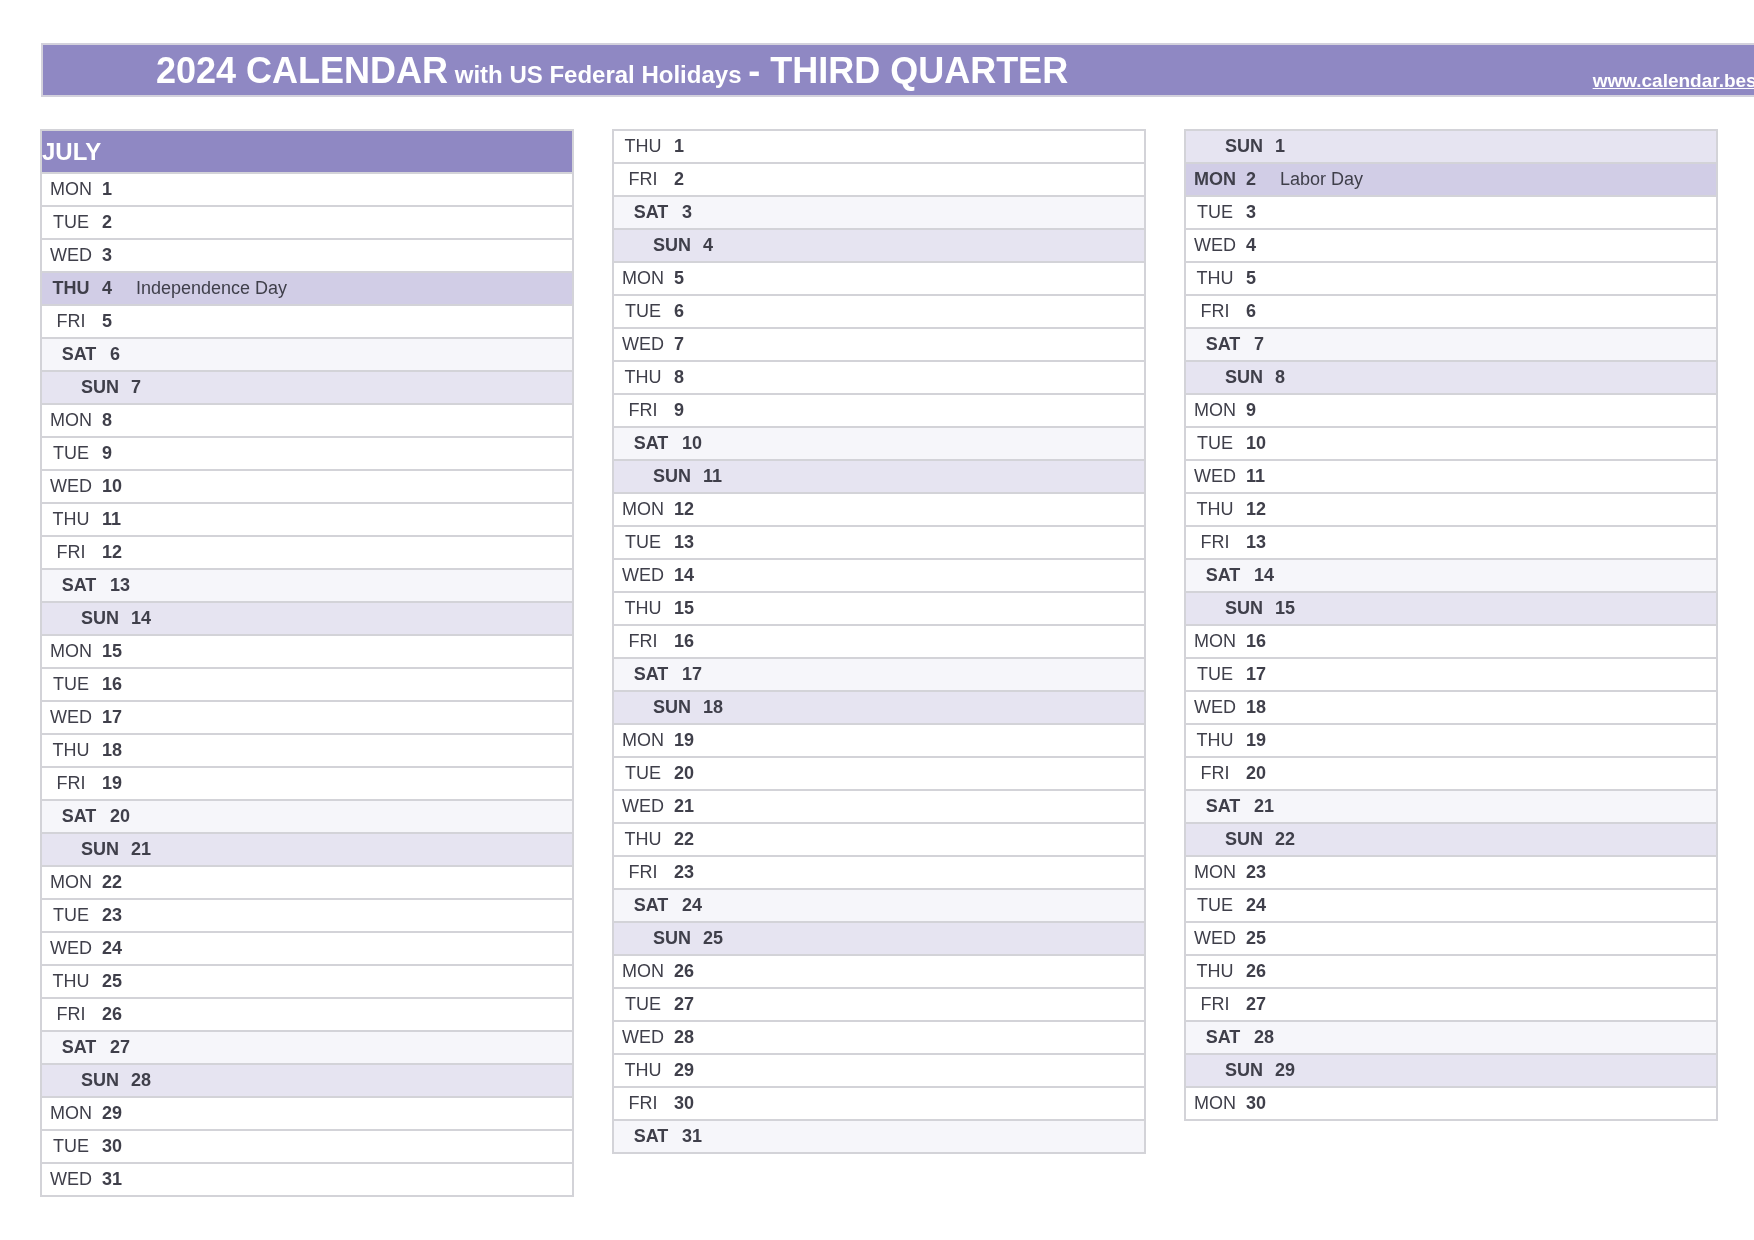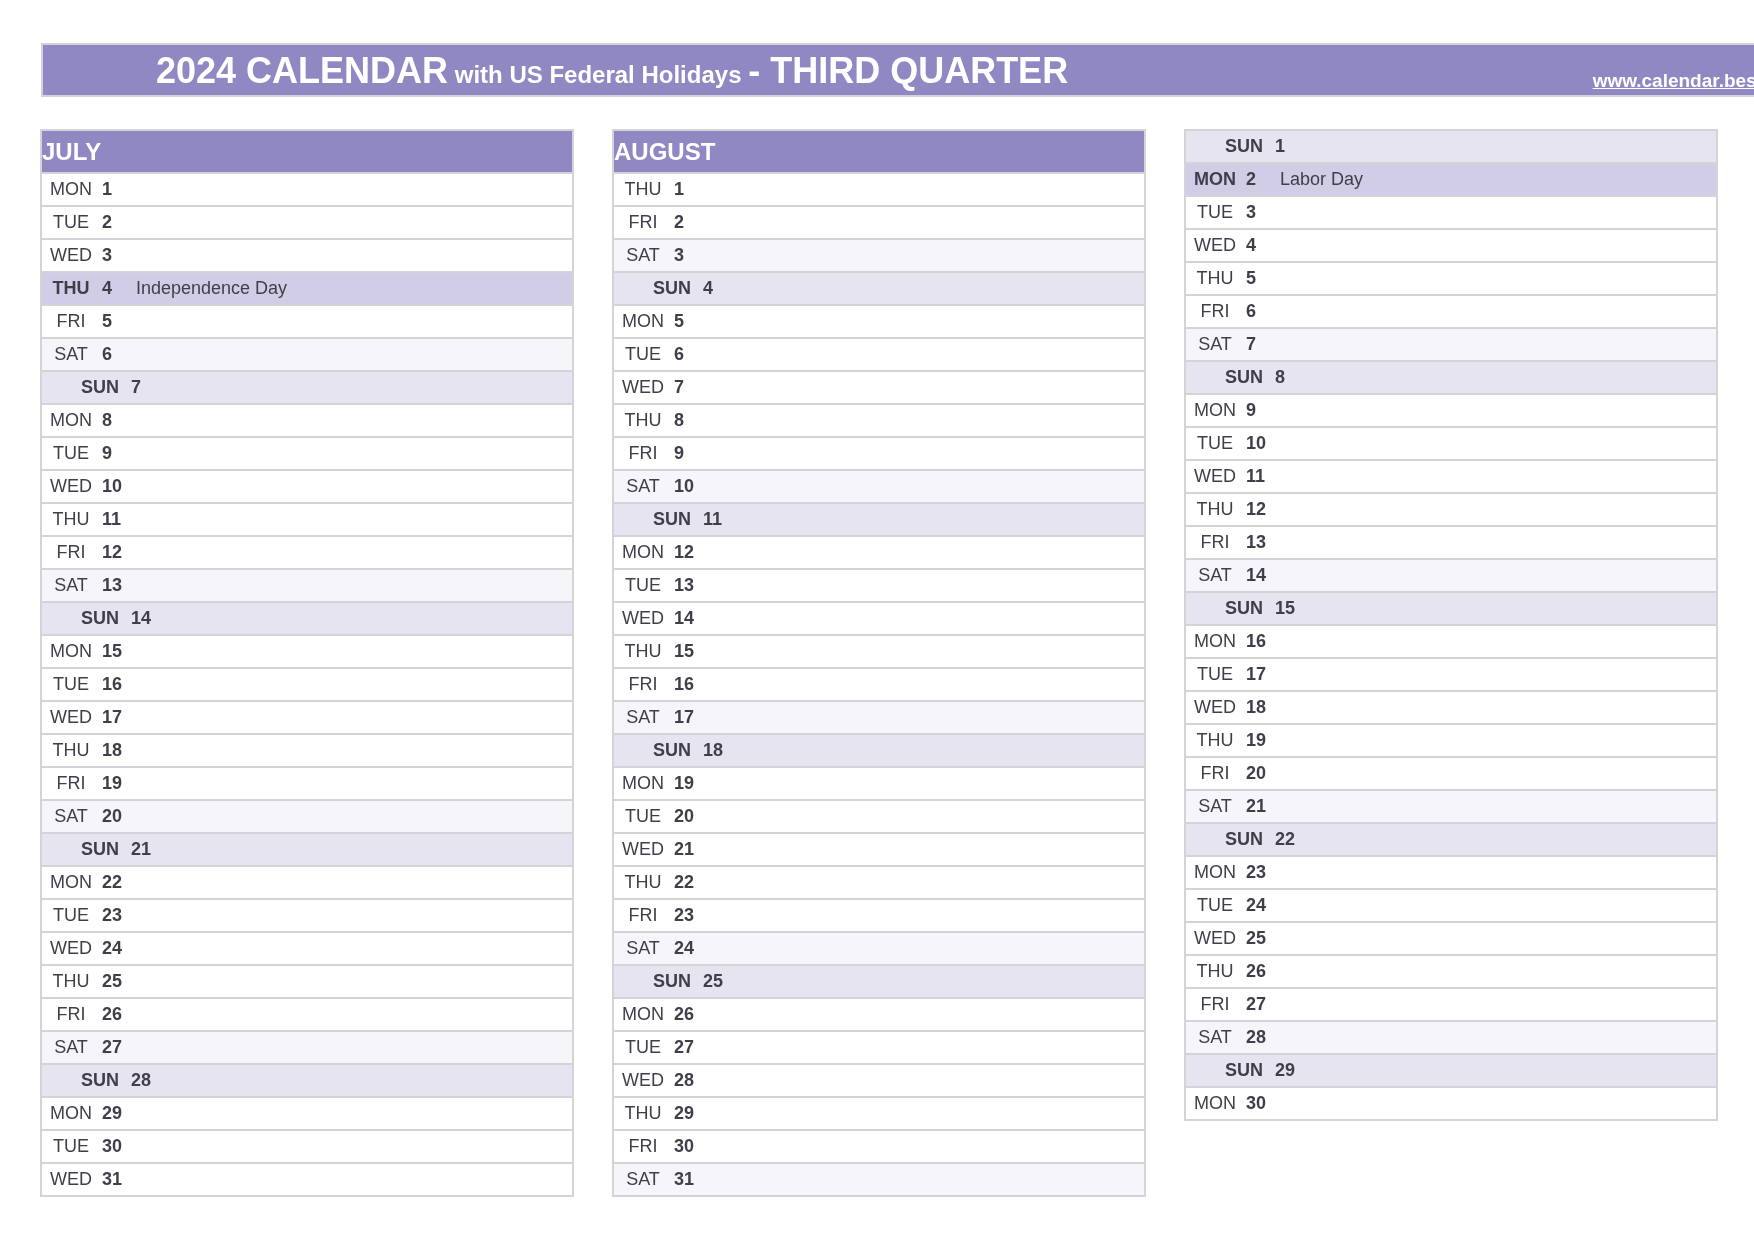--- a/index.html
+++ b/index.html
@@ -10,21 +10,21 @@
   .banner .small{font-size:24px;}
   .banner .url{position:absolute;right:4px;bottom:3px;color:#fff;font-size:19px;font-weight:bold;text-decoration:underline;}
   .month{position:absolute;top:129px;width:534px;border:2px solid #d3d3d8;box-sizing:border-box;background:#fff;}
   .month .mh{height:41px;background:#8f88c3;color:#fff;font-weight:bold;font-size:24px;line-height:41px;border-bottom:2px solid #d3d3d8;}
   .row{height:31px;border-bottom:2px solid #d3d3d8;display:flex;align-items:center;font-size:18px;}
   .row:last-child{border-bottom:none;}
   .row .dow{width:58px;text-align:center;}
   .row .num{width:30px;font-weight:bold;padding-left:2px;}
   .row .hol{font-weight:normal;padding-left:4px;}
   .row.sat{background:#f6f6fa;}
-  .row.sat .dow{font-weight:normal;}
+  .row.sat .dow{font-weight:bold;margin-left:8px;}
   .row.sun{background:#e6e4f1;}
   .row.sun .dow{font-weight:bold;padding-left:29px;}
   .row.holiday{background:#d1cde6;}
   .row.holiday .dow{font-weight:bold;}
 </style>
 </head>
 <body>
 
 <div class="banner">
   <div class="title">
@@ -157,21 +157,20 @@
         <span class="dow">TUE</span>
         <span class="num">30</span>
       </div>
       <div class="row">
         <span class="dow">WED</span>
         <span class="num">31</span>
       </div>
     </div>
 </div>
 <div class="month" style="left:612px">
-  <div class="mh">AUGUST</div>
   <div class="rows">
       <div class="row">
         <span class="dow">THU</span>
         <span class="num">1</span>
       </div>
       <div class="row">
         <span class="dow">FRI</span>
         <span class="num">2</span>
       </div>
       <div class="row sat">

